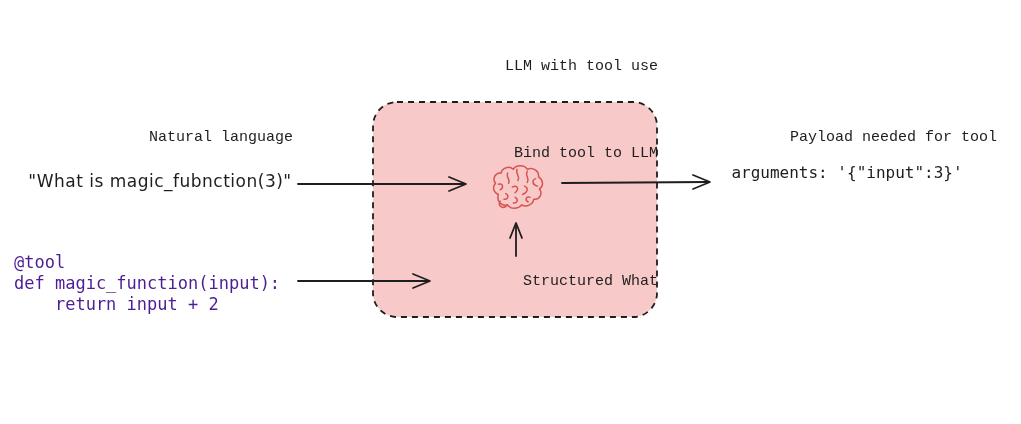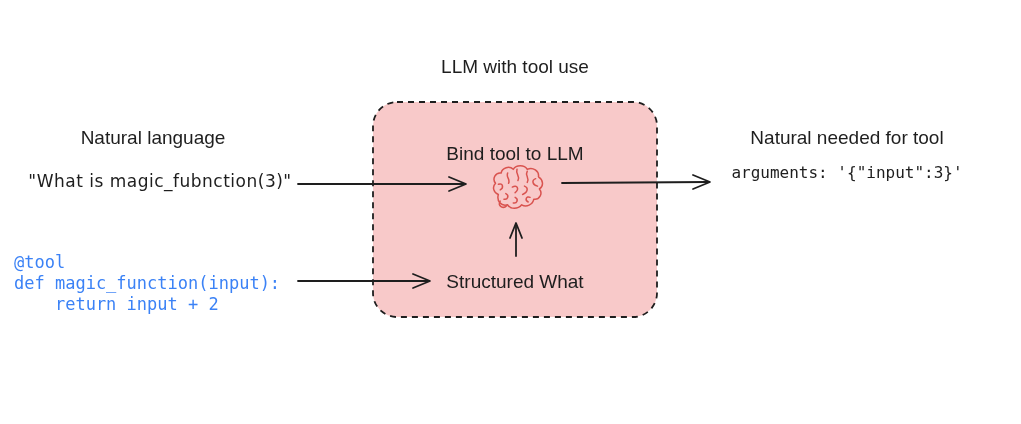--- a/index.html
+++ b/index.html
@@ -11,42 +11,42 @@
     position: relative;
     width: 1021px;
     height: 424px;
     background: #ffffff;
     overflow: hidden;
     font-family: "DejaVu Sans Mono", monospace;
     color: #1e1e1e;
   }
   .abs { position: absolute; }
   .mono-heading {
-    font-family: Liberation Sans, sans-serif;
-    font-size: 19px;
+    font-family: Liberation Mono, monospace;
+    font-size: 15px;
     line-height: 20px;
-    text-align: center;
+    text-align: right;
     white-space: nowrap;
     color: #1e1e1e;
   }
   .hand-text {
     font-family: "DejaVu Sans", sans-serif;
     font-size: 17px;
     line-height: 22px;
     text-align: center;
     white-space: nowrap;
     color: #1e1e1e;
     letter-spacing: 0.5px;
   }
   pre.code {
     margin: 0;
     font-family: "DejaVu Sans Mono", monospace;
     font-size: 17px;
     line-height: 21px;
-    color: #3b82f6;
+    color: #4c1d95;
     white-space: pre;
   }
   .payload-line {
     font-family: "DejaVu Sans Mono", monospace;
     font-size: 16px;
     line-height: 19px;
     text-align: center;
     white-space: pre;
     color: #1e1e1e;
   }
@@ -114,19 +114,19 @@
       <path d="M25,25 C30,22 33,27 28,31"></path>
       <path d="M38,24 C43,26 41,31 36,33"></path>
       <path d="M18,32 C22,34 20,39 16,38"></path>
       <path d="M44,36 C40,34 38,39 42,41"></path>
       <path d="M28,36 C32,38 30,43 26,42"></path>
     </g>
   </svg>
 
   <div class="abs mono-heading" style="left:372px; top:272px; width:286px;">Structured What</div>
 
-  <div class="abs mono-heading" style="left:697px; top:128px; width:300px;">Natural needed for tool</div>
+  <div class="abs mono-heading" style="left:697px; top:128px; width:300px;">Payload needed for tool</div>
 
   <div class="abs" style="left:697px; top:163px; width:300px;">
     <div class="payload-line">arguments: '{"input":3}'</div>
   </div>
 
 </div>
 
 </body></html>

